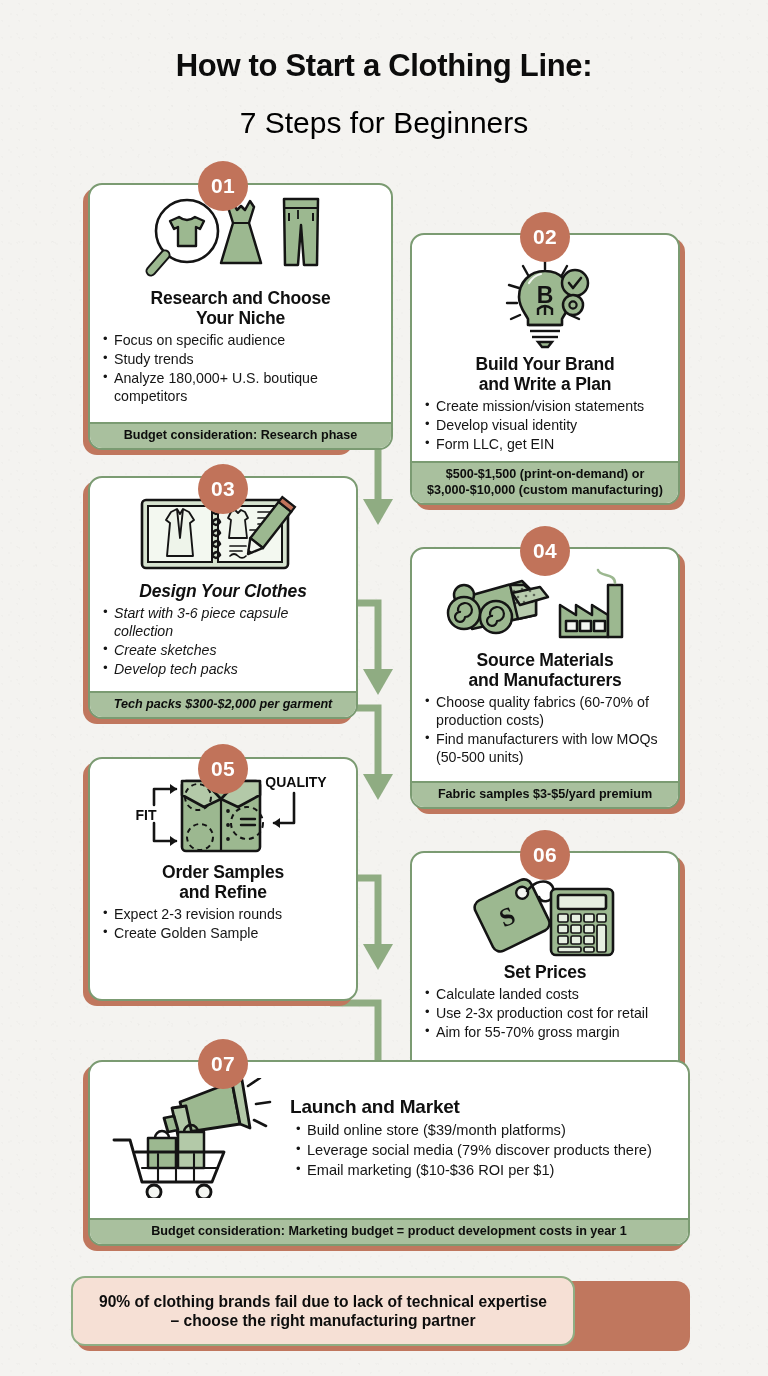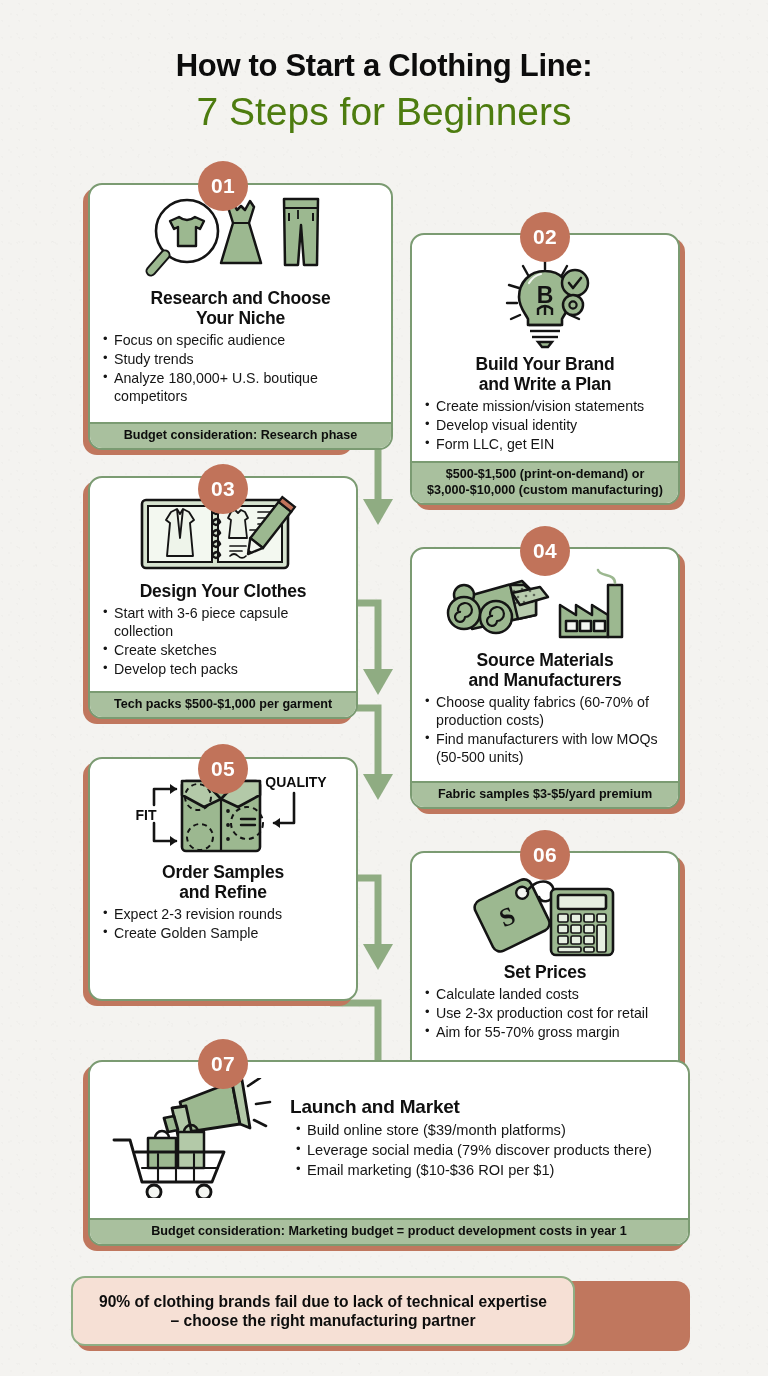--- a/index.html
+++ b/index.html
@@ -24,22 +24,22 @@
   }
   .stage{position:absolute;inset:0;z-index:2;}
 
   
   .header{position:absolute;left:0;right:0;top:48px;text-align:center;}
   .title-1{
     font-size:31px;font-weight:700;letter-spacing:-.3px;line-height:1.18;
     color:#0c0c0c;
   }
   .title-2{
-    font-size:39px;font-weight:400;line-height:1.22;margin-top:3px;
-    color:#4d7c0f;
+    font-size:30px;font-weight:400;line-height:1.22;margin-top:20px;
+    color:#000000;
   }
 
   
   .card{
     position:absolute;
     background:#ffffff;
     border:2.5px solid #7b9b72;
     border-radius:14px;
     box-sizing:border-box;
     overflow:hidden;
@@ -258,21 +258,21 @@
       </ul>
     </div>
     <div class="budget">
       <span>$500-$1,500 (print-on-demand) or</span><br>
       <span>$3,000-$10,000 (custom manufacturing)</span>
     </div>
   </div>
   <div class="badge" style="left:520px;top:212px;">02</div>
 
   <div class="card-shadow sh-clay" style="left:83px;top:481px;width:270px;height:243px;"></div>
-  <div class="card" style="left:88px;top:476px;width:270px;height:243px;">
+  <div class="card" style="left:88px;top:476px;width:270px;height:243px;font-style:italic;">
     <div class="card-body">
       <div class="icon-wrap" style="padding-top:6px;">
         <svg width="178" height="82" viewBox="0 0 178 82">
           <rect x="8" y="6" width="146" height="68" rx="4" fill="#d6e3cf" stroke="#141414" stroke-width="2.6"></rect>
           <rect x="14" y="12" width="64" height="56" fill="#f3f8f0" stroke="#141414" stroke-width="2"></rect>
           <rect x="84" y="12" width="64" height="56" fill="#f3f8f0" stroke="#141414" stroke-width="2"></rect>
           <g stroke="#141414" stroke-width="2.4" fill="none">
             <path d="M78 6 Q84 0 86 6 Q82 12 78 6"></path>
             <path d="M78 17 Q84 11 86 17 Q82 23 78 17"></path>
             <path d="M78 28 Q84 22 86 28 Q82 34 78 28"></path>
@@ -307,21 +307,21 @@
           </g>
         </svg>
       </div>
       <div class="card-title">Design Your Clothes</div>
       <ul class="bullets">
         <li>Start with 3-6 piece capsule collection</li>
         <li>Create sketches</li>
         <li>Develop tech packs</li>
       </ul>
     </div>
-    <div class="budget">Tech packs $500-$1,000 per garment</div>
+    <div class="budget">Tech packs $300-$2,000 per garment</div>
   </div>
   <div class="badge" style="left:198px;top:464px;">03</div>
 
   <div class="card-shadow sh-clay" style="left:415px;top:552px;width:270px;height:262px;"></div>
   <div class="card" style="left:410px;top:547px;width:270px;height:262px;">
     <div class="card-body">
       <div class="icon-wrap" style="padding-top:6px;">
         <svg width="210" height="80" viewBox="0 0 210 80">
 
           <g stroke="#141414" stroke-width="2.5" stroke-linejoin="round">

